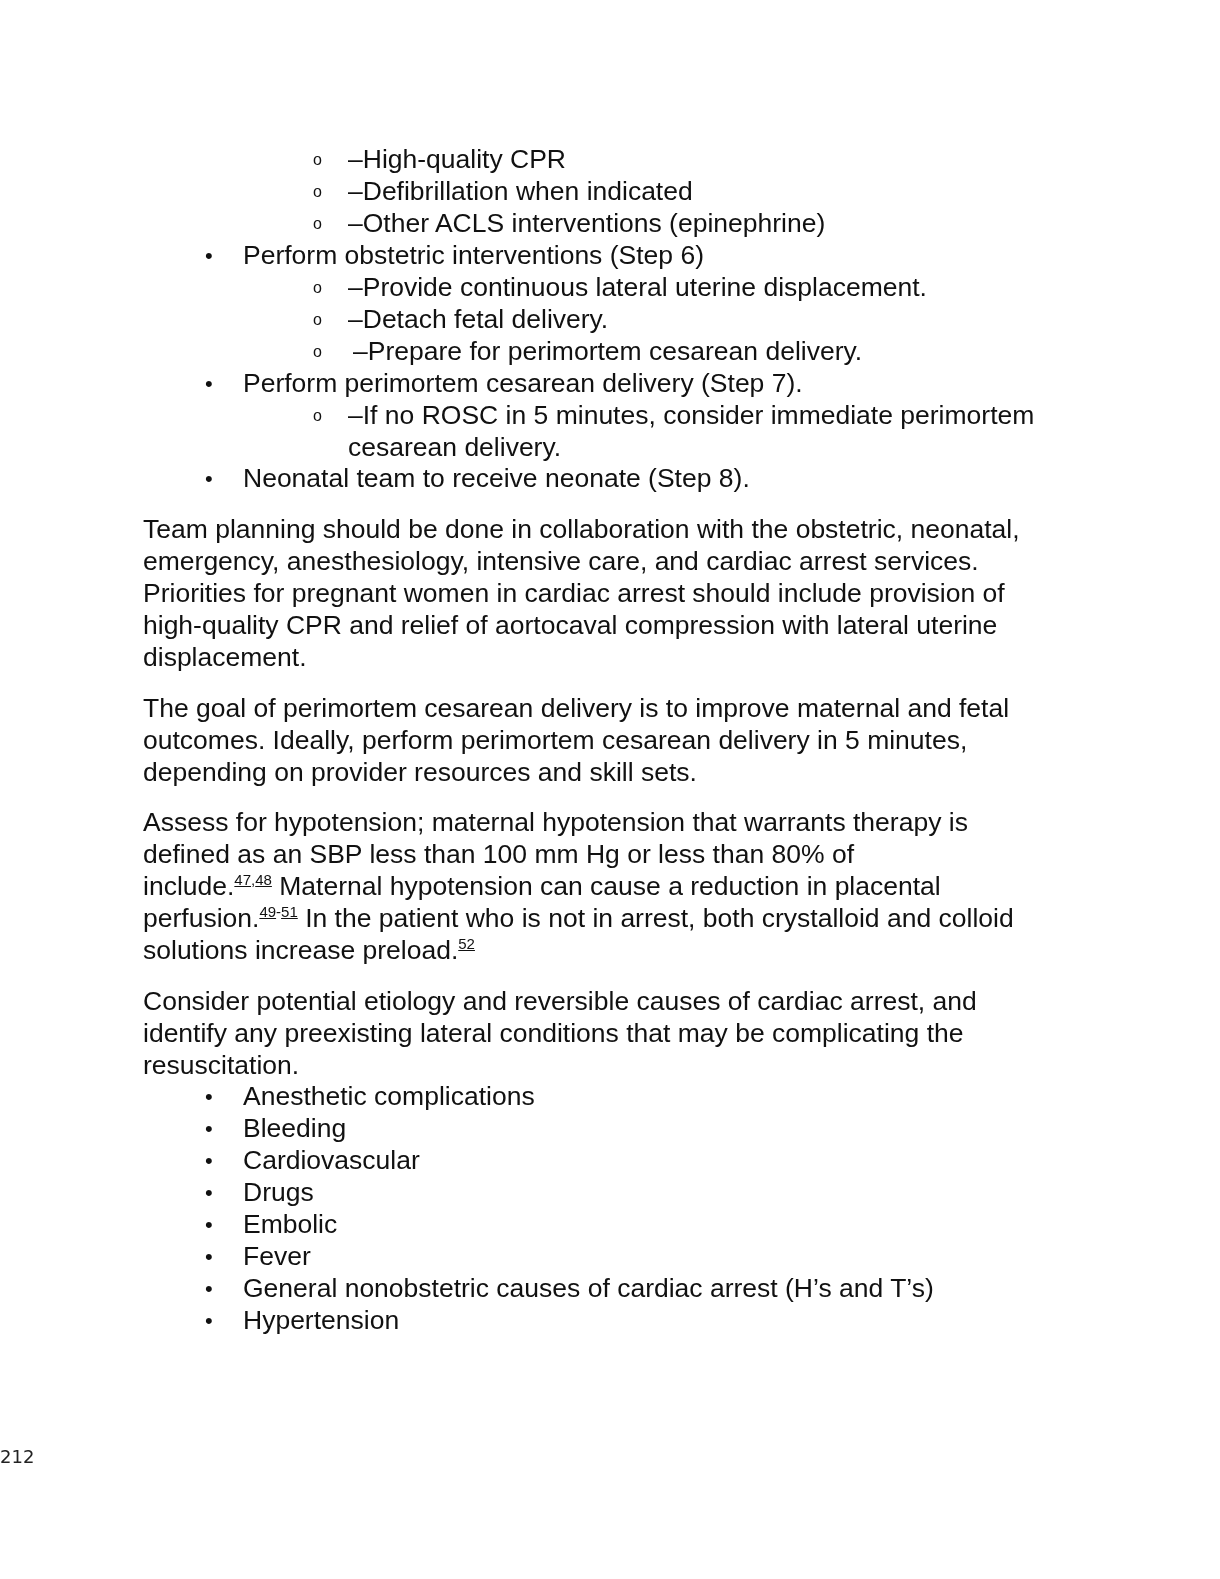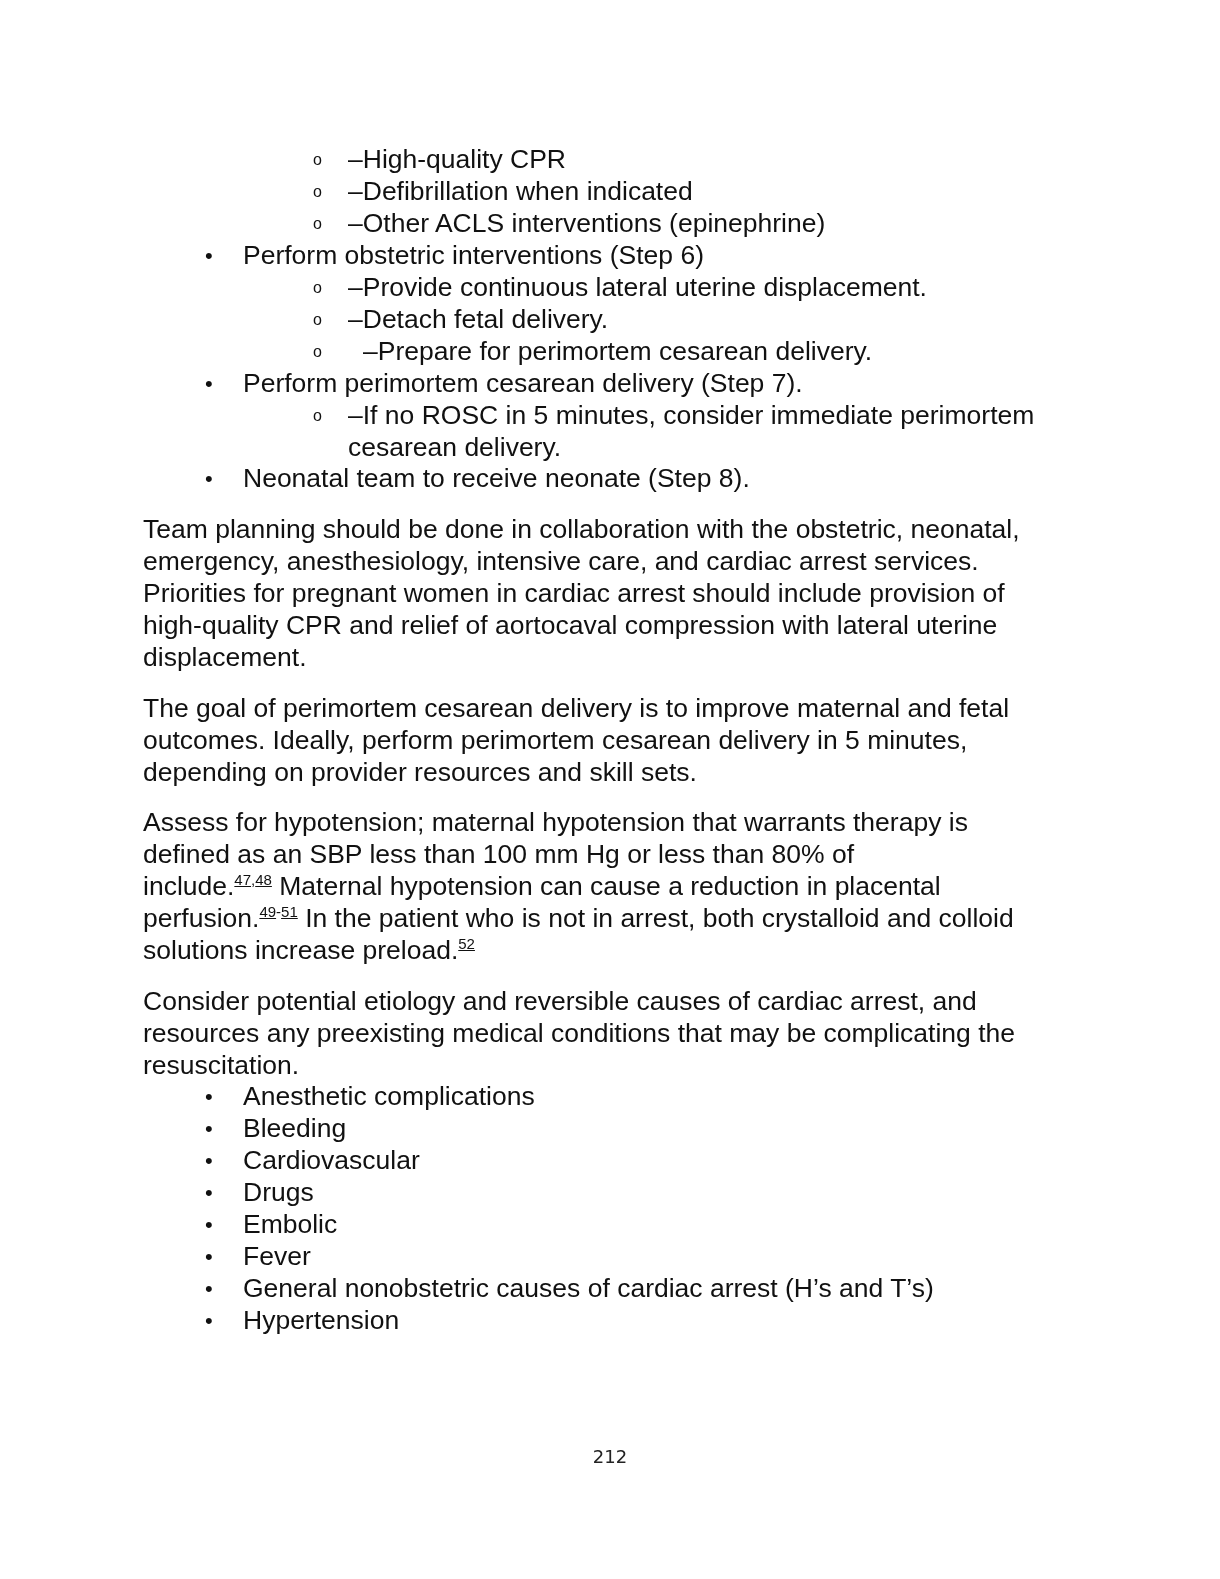--- a/index.html
+++ b/index.html
@@ -4,21 +4,21 @@
 <style>
   html, body { margin: 0; padding: 0; background: #ffffff; }
   body { width: 1220px; height: 1579px; position: relative; overflow: hidden;
          font-family: "Liberation Sans", sans-serif; color: #111; }
   .page { position: absolute; left: 0; top: 0; width: 1220px; height: 1579px; }
   .line { position: absolute; font-size: 26.5px; line-height: 32px; white-space: nowrap; }
   .bullet-dot { position: absolute; font-size: 22px; line-height: 32px; }
   .bullet-circ { position: absolute; font-size: 16px; line-height: 32px; }
   sup { font-size: 15px; vertical-align: 10px; line-height: 0; }
   sup a { color: #111; text-decoration: underline; }
-  .pagenum { position: absolute; left: 0; width: 1220px; top: 1446px; text-align: center;
+  .pagenum { position: absolute; left: 0; width: 1220px; top: 1446px; text-align: left;
              font-family: "DejaVu Sans", sans-serif; font-size: 18px; color: #222; }
 </style>
 </head>
 <body>
 
 <div class="page">
 
   <div>
     <span class="bullet-circ" style="left:313px;top:144px">o</span>
     <span class="line" style="left:348px;top:143px">–High-quality CPR</span>
@@ -32,21 +32,21 @@
     <span class="bullet-dot" style="left:205px;top:240px">•</span>
     <span class="line" style="left:243px;top:239px">Perform obstetric interventions (Step 6)</span>
 
     <span class="bullet-circ" style="left:313px;top:272px">o</span>
     <span class="line" style="left:348px;top:271px">–Provide continuous lateral uterine displacement.</span>
 
     <span class="bullet-circ" style="left:313px;top:304px">o</span>
     <span class="line" style="left:348px;top:303px">–Detach fetal delivery.</span>
 
     <span class="bullet-circ" style="left:313px;top:336px">o</span>
-    <span class="line" style="left:363px;top:335px">–Prepare for perimortem cesarean delivery.</span>
+    <span class="line" style="left:353px;top:335px">–Prepare for perimortem cesarean delivery.</span>
 
     <span class="bullet-dot" style="left:205px;top:368px">•</span>
     <span class="line" style="left:243px;top:367px">Perform perimortem cesarean delivery (Step 7).</span>
 
     <span class="bullet-circ" style="left:313px;top:400px">o</span>
     <span class="line" style="left:348px;top:399px">–If no ROSC in 5 minutes, consider immediate perimortem</span>
     <span class="line" style="left:348px;top:431px">cesarean delivery.</span>
 
     <span class="bullet-dot" style="left:205px;top:463px">•</span>
     <span class="line" style="left:243px;top:462px">Neonatal team to receive neonate (Step 8).</span>
@@ -69,21 +69,21 @@
   <div>
     <span class="line" style="left:143px;top:806px">Assess for hypotension; maternal hypotension that warrants therapy is</span>
     <span class="line" style="left:143px;top:838px">defined as an SBP less than 100 mm Hg or less than 80% of</span>
     <span class="line" style="left:143px;top:870px"><span>include.</span><sup><a>47</a><span>,</span><a>48</a></sup><span> Maternal hypotension can cause a reduction in placental</span></span>
     <span class="line" style="left:143px;top:902px"><span>perfusion.</span><sup><a>49</a><span>-</span><a>51</a></sup><span> In the patient who is not in arrest, both crystalloid and colloid</span></span>
     <span class="line" style="left:143px;top:934px"><span>solutions increase preload.</span><sup><a>52</a></sup></span>
   </div>
 
   <div>
     <span class="line" style="left:143px;top:985px">Consider potential etiology and reversible causes of cardiac arrest, and</span>
-    <span class="line" style="left:143px;top:1017px">resources any preexisting medical conditions that may be complicating the</span>
+    <span class="line" style="left:143px;top:1017px">identify any preexisting lateral conditions that may be complicating the</span>
     <span class="line" style="left:143px;top:1049px">resuscitation.</span>
   </div>
 
   <div>
     <span class="bullet-dot" style="left:205px;top:1081px">•</span>
     <span class="line" style="left:243px;top:1080px">Anesthetic complications</span>
     <span class="bullet-dot" style="left:205px;top:1113px">•</span>
     <span class="line" style="left:243px;top:1112px">Bleeding</span>
     <span class="bullet-dot" style="left:205px;top:1145px">•</span>
     <span class="line" style="left:243px;top:1144px">Cardiovascular</span>

